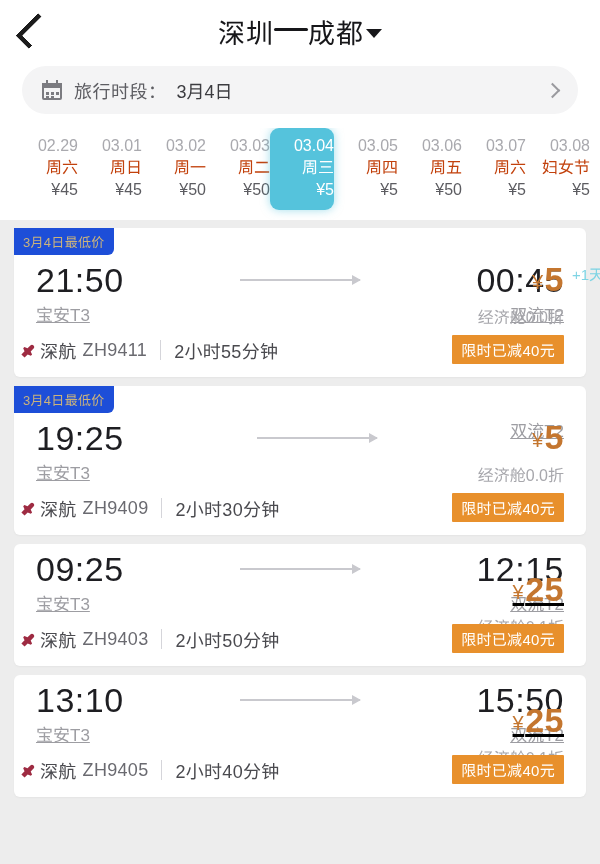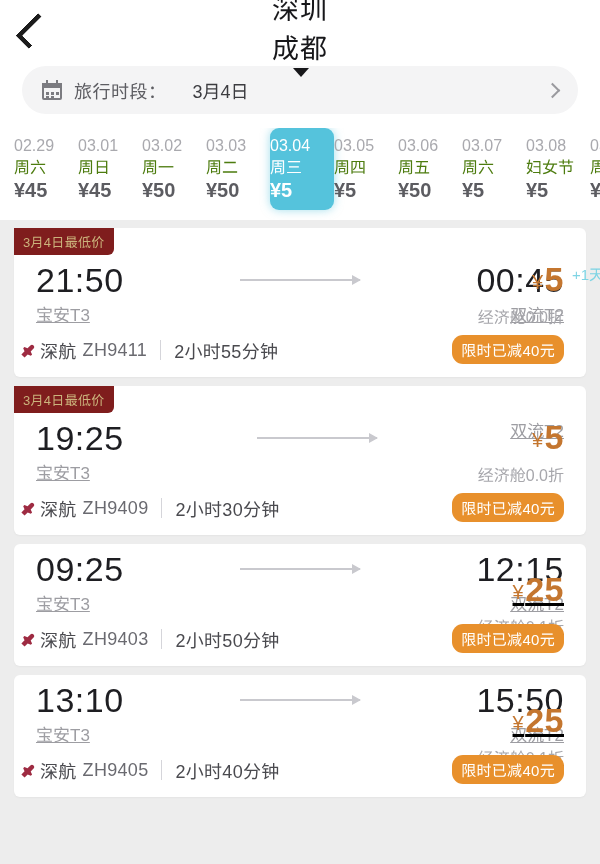--- a/index.html
+++ b/index.html
@@ -35,21 +35,20 @@
     border-bottom:5px solid #1c1c1c;
     transform:rotate(45deg);
     margin-left:6px;
     border-radius:1px;
   }
   .title-wrap {
     position:absolute;
     left:0; right:0; top:0; height:62px;
     display:flex; align-items:center; justify-content:center;
     pointer-events:none;
-    flex-direction:column;
   }
   .title-city {
     font-size:27px; color:#17171a; letter-spacing:1px;
     font-family:"Liberation Sans","DejaVu Sans",sans-serif;
   }
   .title-arrow {
     display:inline-block;
     width:34px; height:3px;
     background:#17171a;
     border-radius:2px;
@@ -109,21 +108,21 @@
   }
   .cal-icon .d1 { left:4px; top:12px; }
   .cal-icon .d2 { left:9px; top:12px; }
   .cal-icon .d3 { left:14px; top:12px; }
   .cal-icon .d4 { left:4px; top:16px; }
   .cal-icon .d5 { left:9px; top:16px; }
   .datebar-label {
     font-size:18px; color:#5d5d62; letter-spacing:0.5px;
   }
   .datebar-value {
-    font-size:18px; color:#3c3c40; margin-left:26px;
+    font-size:18px; color:#3c3c40; margin-left:10px;
   }
   .datebar-chevron {
     margin-left:auto;
     width:11px; height:11px;
     border-right:2.5px solid #9a9a9f;
     border-top:2.5px solid #9a9a9f;
     transform:rotate(45deg);
   }
 
   
@@ -133,28 +132,28 @@
     overflow:hidden;
   }
   .datestrip {
     display:flex;
     align-items:flex-start;
     padding-left:14px;
   }
   .date-cell {
     flex:0 0 auto;
     width:64px;
-    text-align:left;
+    text-align:right;
     padding:7px 0 9px 0;
     border-radius:9px;
     cursor:pointer;
   }
   .date-cell .dc-date { font-size:16px; color:#a9a9ae; line-height:22px; }
-  .date-cell .dc-day  { font-size:16px; color:#4d7c0f; line-height:22px; }
-  .date-cell .dc-price{ font-size:20px; color:#5c5c61; line-height:22px; font-weight:bold; }
+  .date-cell .dc-day  { font-size:16px; color:#c2410c; line-height:22px; }
+  .date-cell .dc-price{ font-size:16px; color:#5c5c61; line-height:22px; font-weight:normal; }
   .date-cell.selected {
     background:#55c3dc;
     box-shadow:0 0 10px rgba(85,195,220,0.55);
   }
   .date-cell.selected .dc-date,
   .date-cell.selected .dc-day,
   .date-cell.selected .dc-price { color:#ffffff; }
 
   
   .list {
@@ -164,21 +163,21 @@
     background:#ffffff;
     border-radius:6px;
     margin-bottom:9px;
     padding:0 0 14px 0;
     position:relative;
     cursor:pointer;
     box-shadow:0 1px 2px rgba(0,0,0,0.04);
   }
   .lowest-tag {
     display:inline-block;
-    background:#7f1d1d;
+    background:#1d4ed8;
     color:#cbb37c;
     font-size:13px;
     padding:4px 9px 4px 9px;
     border-radius:0 0 6px 0;
     letter-spacing:0.3px;
   }
   .card.no-tag .row-times { }
 
   .row-times {
     display:flex;
@@ -296,21 +295,21 @@
     letter-spacing:0.3px;
   }
   .promo-badge {
     position:absolute;
     right:22px;
     top:4px;
     background:#e8902c;
     color:#ffffff;
     font-size:15px;
     padding:4px 9px;
-    border-radius:11px;
+    border-radius:1px;
     letter-spacing:0.3px;
     white-space:nowrap;
   }
 </style>
 </head>
 <body>
 
 <div class="screen">
 
   <div class="header">

